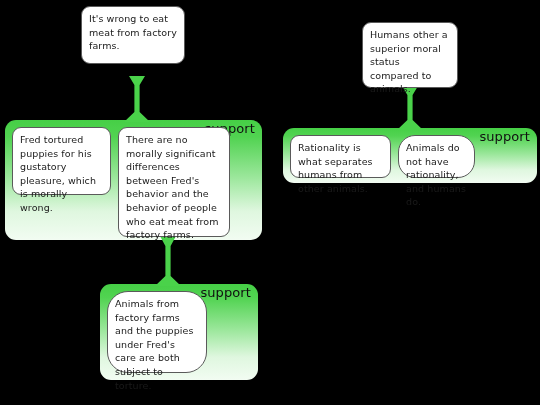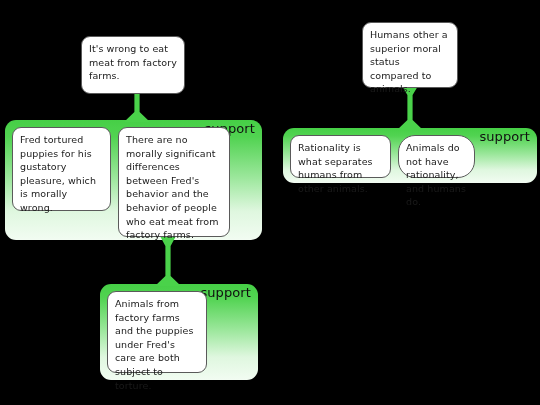--- a/index.html
+++ b/index.html
@@ -58,53 +58,53 @@
   }
   .connector svg {
     display: block;
   }
 </style>
 </head>
 <body>
 
 <div id="canvas">
 
-  <div class="claim" style="left:81px; top:36px; width:104px; height:58px;">
+  <div class="claim" style="left:81px; top:6px; width:104px; height:58px;">
     <span>It's wrong to eat meat from factory farms.</span>
   </div>
 
   <div class="connector" style="left:124px; top:76px; width:26px; height:46px;">
     <svg width="26" height="46" viewBox="0 0 26 46">
       <path d="M 5 0 L 21 0 L 15.6 9 L 15.6 36 L 26 46 L 0 46 L 10.4 36 L 10.4 9 Z" fill="#4ad24a"></path>
     </svg>
   </div>
 
   <div class="group" style="left:5px; top:120px; width:257px; height:120px;">
     <span class="group-label">support</span>
   </div>
 
-  <div class="claim" style="left:12px; top:127px; width:99px; height:84px;">
+  <div class="claim" style="left:12px; top:127px; width:99px; height:68px;">
     <span>Fred tortured puppies for his gustatory pleasure, which is morally wrong.</span>
   </div>
 
   <div class="claim" style="left:118px; top:127px; width:112px; height:110px;">
     <span>There are no morally significant differences between Fred's behavior and the behavior of people who eat meat from factory farms.</span>
   </div>
 
   <div class="connector" style="left:155px; top:236px; width:26px; height:50px;">
     <svg width="26" height="50" viewBox="0 0 26 50">
       <path d="M 5 0 L 21 0 L 15.6 10 L 15.6 40 L 26 50 L 0 50 L 10.4 40 L 10.4 10 Z" fill="#4ad24a"></path>
     </svg>
   </div>
 
   <div class="group" style="left:100px; top:284px; width:158px; height:96px;">
     <span class="group-label">support</span>
   </div>
 
-  <div class="claim" style="left:107px; top:291px; width:100px; height:82px;">
+  <div class="claim" style="left:107px; top:291px; width:100px; height:82px;border-radius:21px;">
     <span>Animals from factory farms and the puppies under Fred's care are both subject to torture.</span>
   </div>
 
   <div class="claim" style="left:362px; top:22px; width:96px; height:66px;">
     <span>Humans other a superior moral status compared to animals.</span>
   </div>
 
   <div class="connector" style="left:397px; top:86px; width:26px; height:44px;">
     <svg width="26" height="44" viewBox="0 0 26 44">
       <path d="M 5 0 L 21 0 L 15.6 9 L 15.6 34 L 26 44 L 0 44 L 10.4 34 L 10.4 9 Z" fill="#4ad24a"></path>

